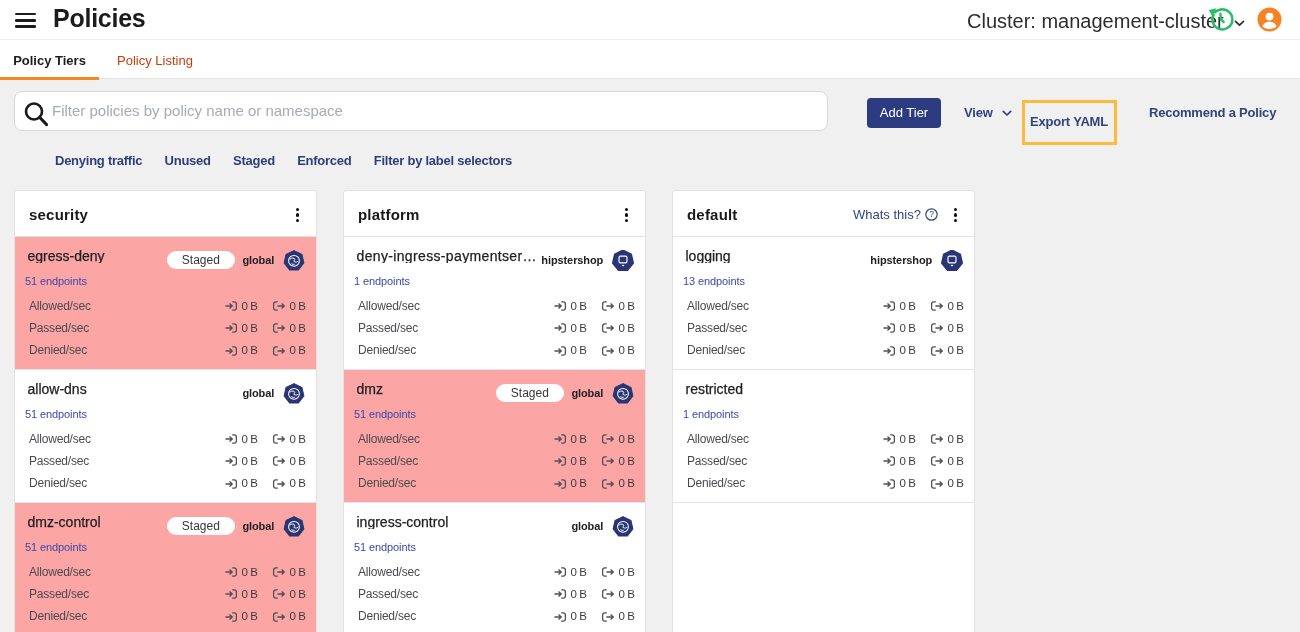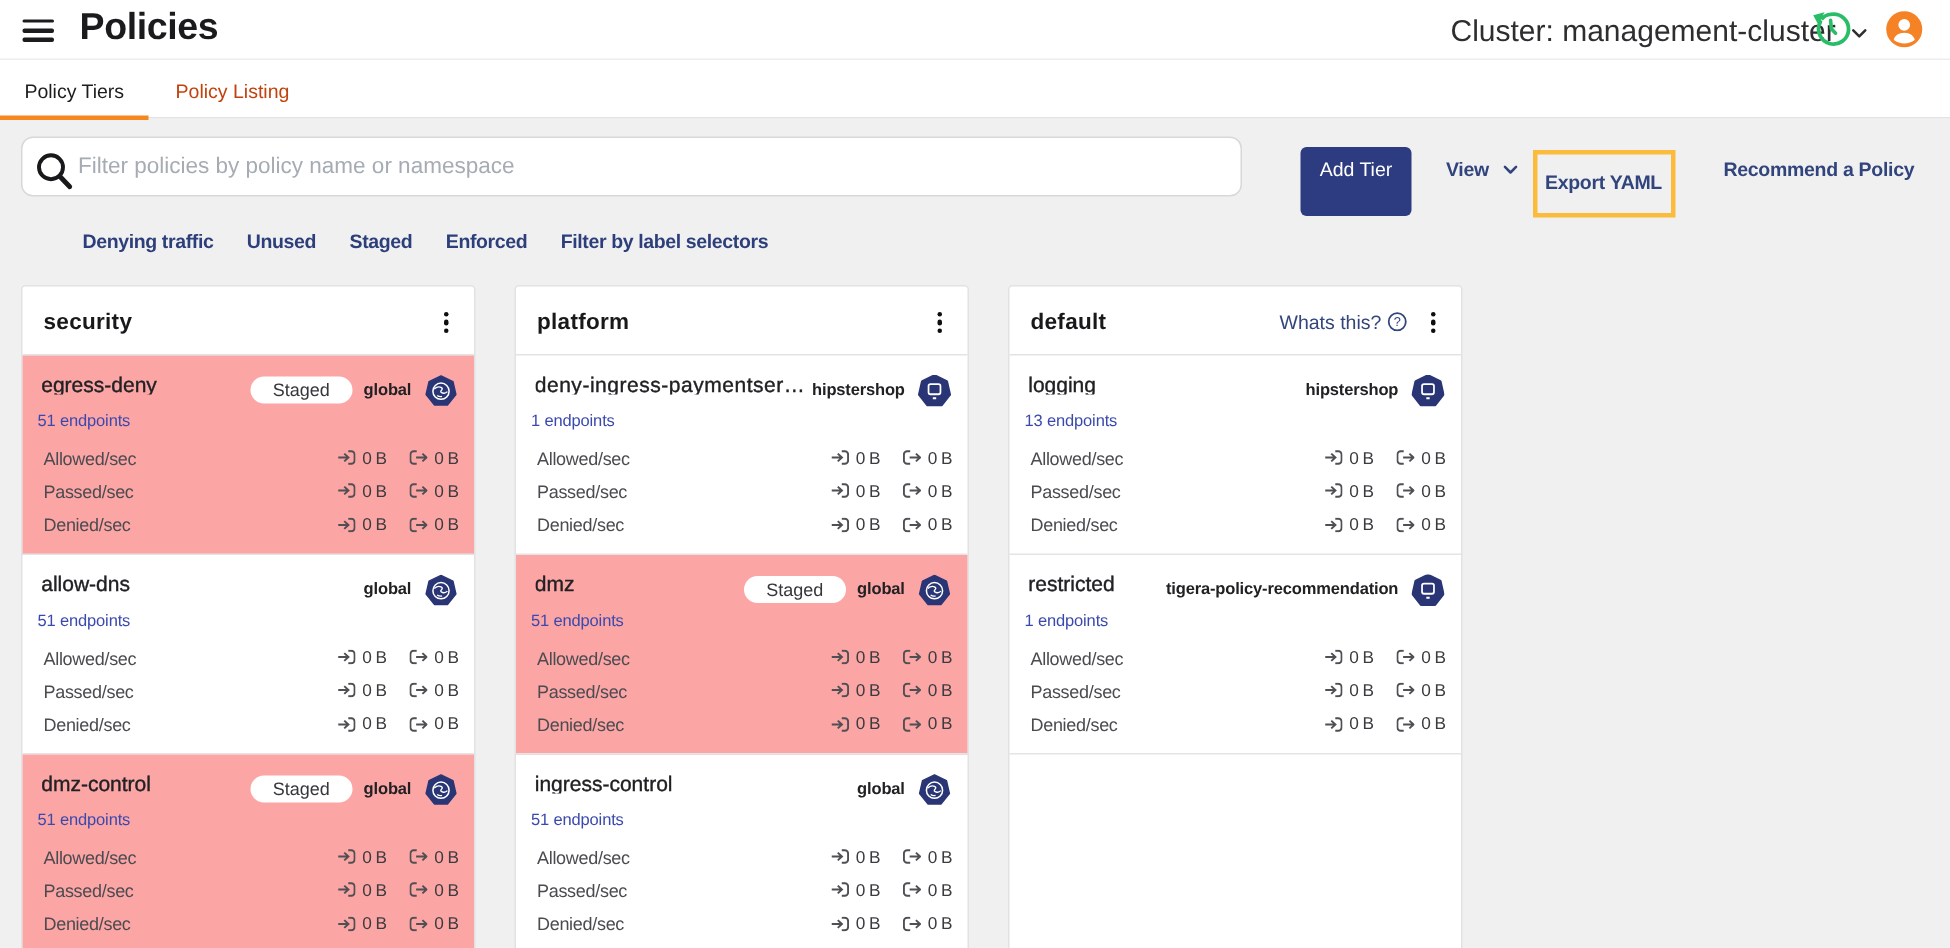--- a/index.html
+++ b/index.html
@@ -8,27 +8,27 @@
 .topbar { position:absolute; left:0; top:0; width:1300px; height:40px; background:#fff; border-bottom:1px solid #ededef; }
 .burger { position:absolute; left:15px; top:12.5px; width:21px; height:15px; }
 .burger span { display:block; height:2.6px; background:#1c1c1e; border-radius:1.3px; margin-bottom:3.9px; }
 .title { position:absolute; left:53px; top:4px; font-size:25px; font-weight:bold; color:#1b1b1d; letter-spacing:-0.25px; }
 .cluster { position:absolute; left:967px; top:10px; font-size:20px; color:#2e2e31; }
 .cluster svg { margin-left:10px; }
 .hist { position:absolute; left:1208px; top:6px; }
 .avatar { position:absolute; left:1257px; top:7px; }
 
 .tabbar { position:absolute; left:0; top:40px; width:1300px; height:38.5px; background:#fff; border-bottom:1px solid #e3e3e4; }
-.tab1 { position:absolute; left:0; top:0; width:99px; height:40px; text-align:center; font-size:13px; font-weight:normal; color:#1c1c1e; border-bottom:3.4px solid #f6861f; padding-top:13px; }
+.tab1 { position:absolute; left:0; top:0; width:99px; height:40px; text-align:center; font-size:13px; font-weight:bold; color:#1c1c1e; border-bottom:3.4px solid #f6861f; padding-top:13px; }
 .tab2 { position:absolute; left:110px; top:0; width:90px; height:38px; text-align:center; font-size:13px; font-weight:normal; color:#c2410c; padding-top:13px; }
 
 .search { position:absolute; left:14px; top:91px; width:814px; height:40px; background:#fff; border:1px solid #d8d8db; border-radius:8px; }
 .search svg { position:absolute; left:8px; top:9px; }
 .search .ph { position:absolute; left:37px; top:0; line-height:38px; font-size:15px; color:#a6abb4; }
-.btn-add { position:absolute; left:867px; top:98px; width:74px; height:46px; background:#2d3c80; color:#fff; border-radius:4px; text-align:center; line-height:29px; font-size:13px; }
+.btn-add { position:absolute; left:867px; top:98px; width:74px; height:30px; background:#2d3c80; color:#fff; border-radius:4px; text-align:center; line-height:29px; font-size:13px; }
 .lnk { position:absolute; color:#31447b; font-size:13px; font-weight:bold; letter-spacing:-0.2px; }
 .view { left:964px; top:105px; }
 .view svg { margin-left:9px; }
 .exportbox { position:absolute; left:1021.5px; top:100px; width:95px; height:45px; border:3.2px solid #fbbc3e; }
 .exportbox .lnk { position:static; display:block; text-align:center; line-height:38px; }
 .recommend { left:1149px; top:105px; }
 
 .filters { position:absolute; left:19px; top:152.5px; display:flex; gap:22.3px; font-size:13px; font-weight:bold; color:#2d3f7a; letter-spacing:-0.25px;margin-left:36px; }
 
 .col { position:absolute; top:190px; width:303px; background:#fff; border:1px solid #e2e2e3; border-radius:3px; height:460px; }
@@ -456,28 +456,20 @@
         </svg></span>
       <span class="mval iv1 r3">0 B</span>
       <span class="mic ic2 ri3"><svg width="12" height="10" viewBox="0 0 12 10">
           <path d="M4.8 0.8 h-2 a2.2 2.2 0 0 0 -2.2 2.2 v4 a2.2 2.2 0 0 0 2.2 2.2 h2" fill="none" stroke="#4f4f54" stroke-width="1.3"></path>
           <path d="M4.4 5 h7 M8.6 2.4 L11.4 5 L8.6 7.6" fill="none" stroke="#4f4f54" stroke-width="1.3"></path>
         </svg></span>
       <span class="mval iv2 r3">0 B</span>
     </div>
   <div class="item" id="i-restricted">
       <div class="tname">restricted</div>
-      <div class="tright">
-        <span class="ns">tigera-policy-recommendation</span>
-        <svg width="22" height="21.4" viewBox="0 0 21 21">
-          <path d="M10.5 0.6 L18.3 4.35 L20.22 12.79 L14.83 19.55 L6.17 19.55 L0.78 12.79 L2.7 4.35 Z" fill="#2a3575" stroke="#2a3575" stroke-width="2.2" stroke-linejoin="round"></path>
-          <rect x="6.6" y="6" width="7.8" height="6.6" rx="1.3" fill="none" stroke="#fff" stroke-width="1.15"></rect>
-          <path d="M9.4 15.2 h2.2" stroke="#fff" stroke-width="1.2"></path>
-        </svg>
-      </div>
       <div class="endp">1 endpoints</div>
       <span class="mlabel r1">Allowed/sec</span>
       <span class="mic ic1 ri1"><svg width="12" height="10" viewBox="0 0 12 10">
           <path d="M7.2 0.8 h2 a2.2 2.2 0 0 1 2.2 2.2 v4 a2.2 2.2 0 0 1 -2.2 2.2 h-2" fill="none" stroke="#4f4f54" stroke-width="1.3"></path>
           <path d="M0.5 5 h6.6 M4.5 2.4 L7.3 5 L4.5 7.6" fill="none" stroke="#4f4f54" stroke-width="1.3"></path>
         </svg></span>
       <span class="mval iv1 r1">0 B</span>
       <span class="mic ic2 ri1"><svg width="12" height="10" viewBox="0 0 12 10">
           <path d="M4.8 0.8 h-2 a2.2 2.2 0 0 0 -2.2 2.2 v4 a2.2 2.2 0 0 0 2.2 2.2 h2" fill="none" stroke="#4f4f54" stroke-width="1.3"></path>
           <path d="M4.4 5 h7 M8.6 2.4 L11.4 5 L8.6 7.6" fill="none" stroke="#4f4f54" stroke-width="1.3"></path>

